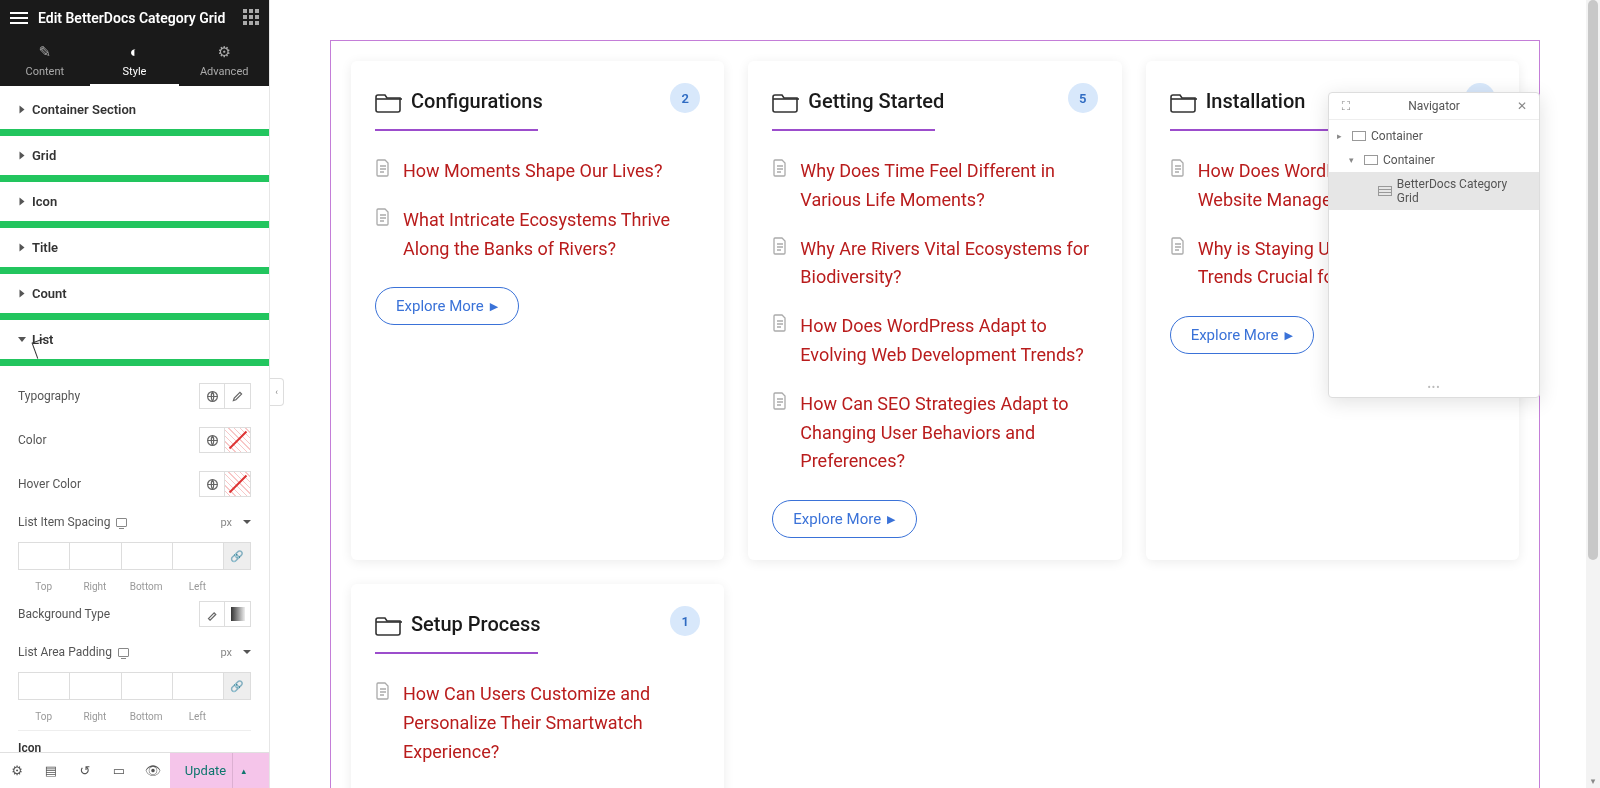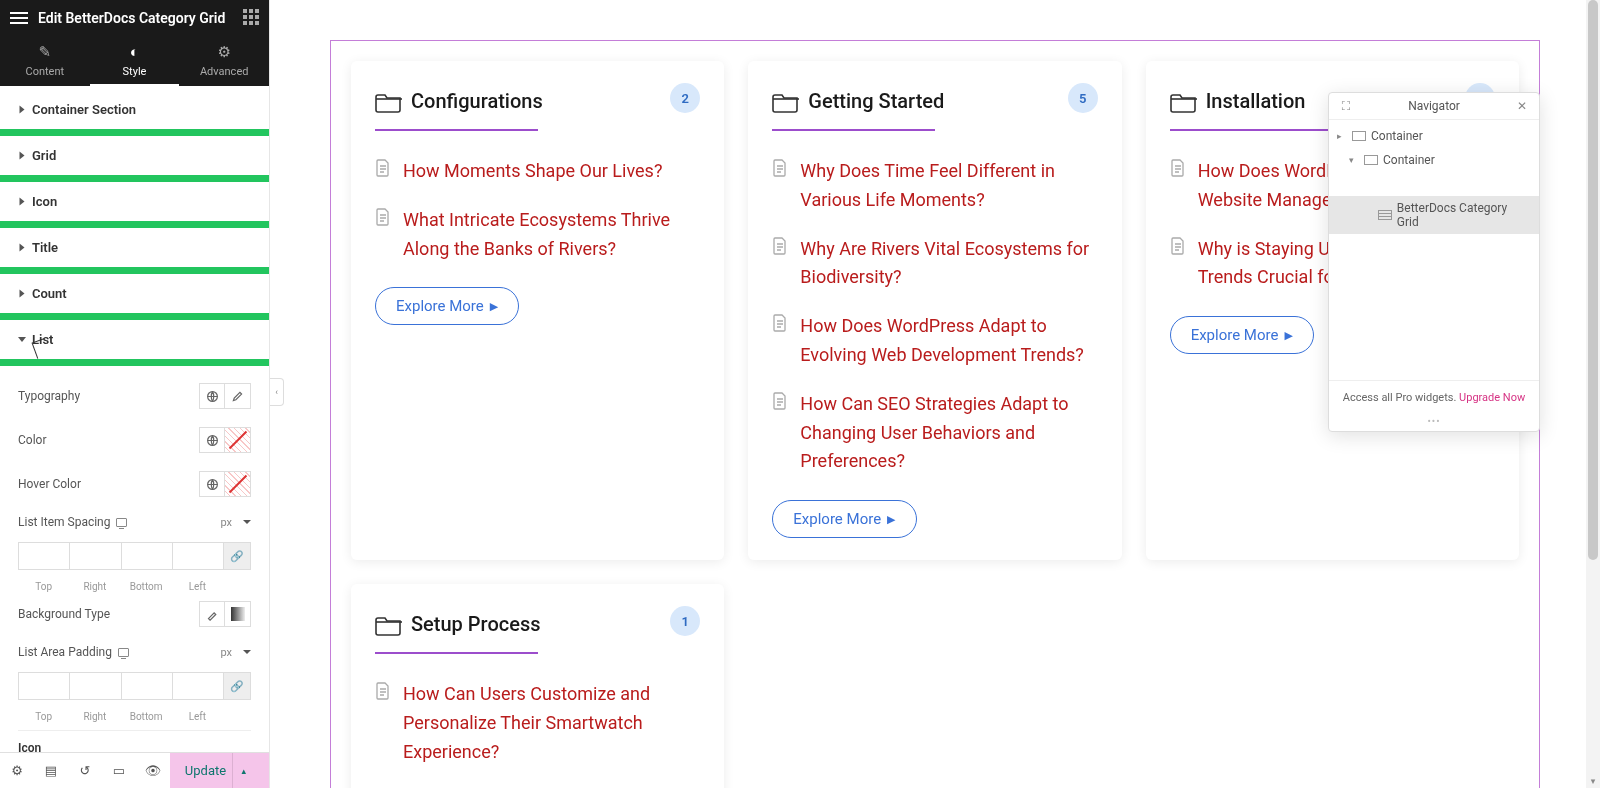--- a/index.html
+++ b/index.html
@@ -80,21 +80,21 @@
 .nav-panel{position:absolute;left:1328px;top:92px;width:212px;background:#fff;border:1px solid #ddd;border-radius:4px;box-shadow:0 4px 20px rgba(0,0,0,.12);font-size:12px;}
 .nav-h{display:flex;align-items:center;padding:6px 8px;border-bottom:1px solid #eee;}
 .nav-h-t{flex:1;text-align:center;color:#555;}
 .nav-close,.nav-east{width:18px;color:#888;cursor:pointer;text-align:center;}
 .nav-tree{padding:4px 0;min-height:260px;}
 .nav-row{display:flex;align-items:center;gap:5px;padding:5px 8px;cursor:pointer;color:#555;}
 .nav-row.sel{background:#e6e6e6;}
 .nav-row .car{width:10px;font-size:9px;color:#888;}
 .nav-row .box-ic{width:14px;height:10px;border:1px solid #999;display:inline-block;}
 .nav-row.ind1{padding-left:20px;}
-.nav-row.ind2{padding-left:34px;margin-top:24px;}
+.nav-row.ind2{padding-left:34px;}
 .nav-foot{border-top:1px solid #eee;padding:10px 8px;text-align:center;font-size:11px;color:#666;}
 .nav-foot a{color:#d63384;text-decoration:none;}
 .nav-drag{text-align:center;padding:2px 0 4px;color:#bbb;letter-spacing:1px;font-size:10px;}
 
 .vscroll{position:absolute;right:0;top:0;width:14px;height:788px;background:#f3f3f3;}
 .vscroll .thumb{position:absolute;left:2px;right:2px;top:0;height:560px;background:#c8c8c8;border-radius:5px;}
 .vscroll .arr{position:absolute;left:0;right:0;height:12px;text-align:center;font-size:9px;color:#888;}
 .vscroll .arr.top{top:0;} .vscroll .arr.bot{bottom:0;}
 </style>
 </head>
@@ -412,21 +412,20 @@
         <span class="car">▾</span>
         <span class="box-ic"></span>
         <span>Container</span>
       </div>
     <div class="nav-row ind2 sel">
         <span class="car"></span>
         <span class="box-ic" style="background:linear-gradient(#999 1px,transparent 0) 0 2px/100% 3px;"></span>
         <span>BetterDocs Category Grid</span>
       </div>
   </div>
-  <div class="nav-foot"><span>Access all Pro widgets. </span><a>Upgrade Now</a></div>
   <div class="nav-drag">•••</div>
 </div>
 
 <div class="vscroll">
   <div class="arr top">▴</div>
   <div class="thumb"></div>
   <div class="arr bot">▾</div>
 </div>
 
 </body></html>

